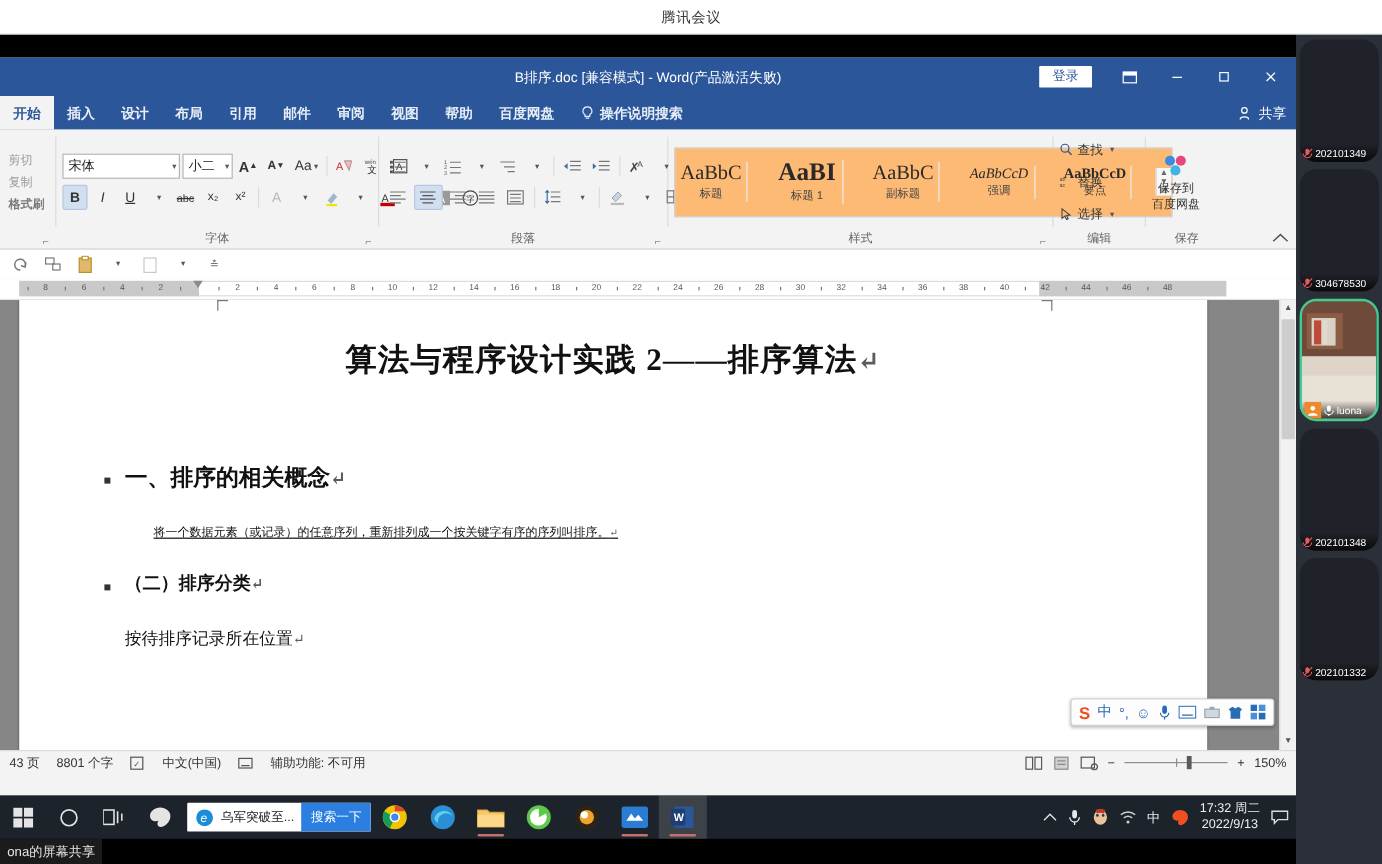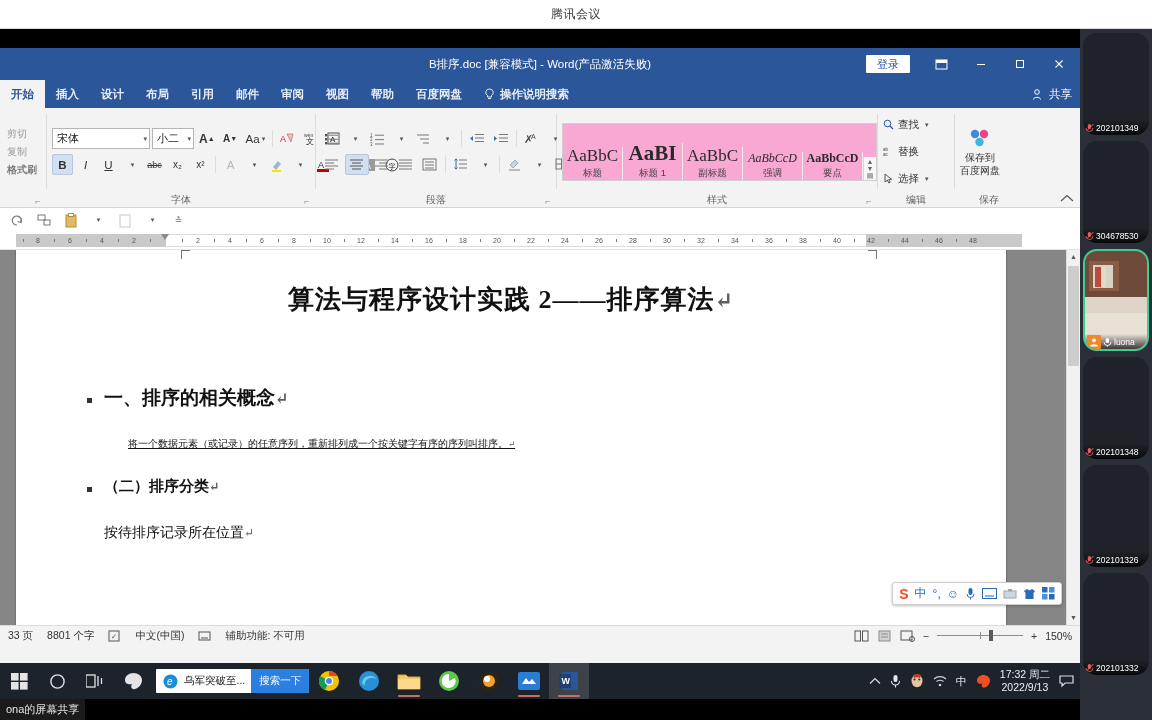--- a/index.html
+++ b/index.html
@@ -107,22 +107,23 @@
   .ibtn.dim { color: #b6b6b6; }
   .vsep { width: 1px; height: 17px; background: #dcdcdc; margin: 0 2px; }
 
   
   .para-group { width: 240px; }
   .para-col { display: flex; flex-direction: column; }
 
   
   .styles-group { width: 320px; }
   .style-gallery {
-    display: flex; align-items: flex-end; background: #f9a8d4; border: 1px solid #d0d0d0;
+    display: flex; align-items: center; background: #fdba74; border: 1px solid #d0d0d0;
     height: 58px;
+    gap: 20px;
   }
   .style-item {
     width: 60px; display: flex; flex-direction: column; align-items: center;
     justify-content: center; gap: 3px; border-right: 1px solid #ececec;
   }
   .style-item:last-child { border-right: none; }
   .style-prev { font-family: "Liberation Serif", serif; color:#2a2a2a; line-height: 1; }
   .style-name { font-size: 9.5px; color: #444; }
   .gallery-scroll {
     width: 13px; display: flex; flex-direction: column; justify-content: space-between;
@@ -913,21 +914,21 @@
               <rect x="0" y="0" width="5.5" height="5.5" fill="#2a6bb5"></rect>
               <rect x="7" y="0" width="5.5" height="5.5" fill="#4a90d9"></rect>
               <rect x="0" y="7" width="5.5" height="5.5" fill="#4a90d9"></rect>
               <rect x="7" y="7" width="5.5" height="5.5" fill="#2a6bb5"></rect>
             </svg>
         </span>
       </div>
     </div>
 
     <div class="statusbar">
-      <span>33 页</span>
+      <span>43 页</span>
       <span>8801 个字</span>
       <span>
         <svg width="13" height="12" viewBox="0 0 13 12">
             <rect x="1" y="1" width="10" height="10" fill="none" stroke="#555"></rect>
             <text x="3" y="9" font-size="7" fill="#555">✓</text>
           </svg>
       </span>
       <span>中文(中国)</span>
       <span>
         <svg width="13" height="12" viewBox="0 0 13 12">
@@ -1167,40 +1168,28 @@
           <svg width="9" height="10" viewBox="0 0 9 10">
               <rect x="2.8" y="1" width="3.2" height="5" rx="1.6" fill="#e06060"></rect>
               <path d="M1 5 A3.5 3.5 0 0 0 8 5" fill="none" stroke="#e06060" stroke-width=".9"></path>
               <line x1="0.5" y1="9" x2="8.5" y2="1" stroke="#ff5555" stroke-width="1"></line>
             </svg>
         </span>
         <span>202101348</span>
       </div>
     </div>
 
+
     <div class="ptile">
       <div class="pname">
         <span class="mic-muted">
           <svg width="9" height="10" viewBox="0 0 9 10">
               <rect x="2.8" y="1" width="3.2" height="5" rx="1.6" fill="#e06060"></rect>
               <path d="M1 5 A3.5 3.5 0 0 0 8 5" fill="none" stroke="#e06060" stroke-width=".9"></path>
               <line x1="0.5" y1="9" x2="8.5" y2="1" stroke="#ff5555" stroke-width="1"></line>
             </svg>
         </span>
-        <span>202101326</span>
-      </div>
-    </div>
-
-    <div class="ptile">
-      <div class="pname">
-        <span class="mic-muted">
-          <svg width="9" height="10" viewBox="0 0 9 10">
-              <rect x="2.8" y="1" width="3.2" height="5" rx="1.6" fill="#e06060"></rect>
-              <path d="M1 5 A3.5 3.5 0 0 0 8 5" fill="none" stroke="#e06060" stroke-width=".9"></path>
-              <line x1="0.5" y1="9" x2="8.5" y2="1" stroke="#ff5555" stroke-width="1"></line>
-            </svg>
-        </span>
         <span>202101332</span>
       </div>
     </div>
 
   </div>
 </div>
 
 </body></html>

